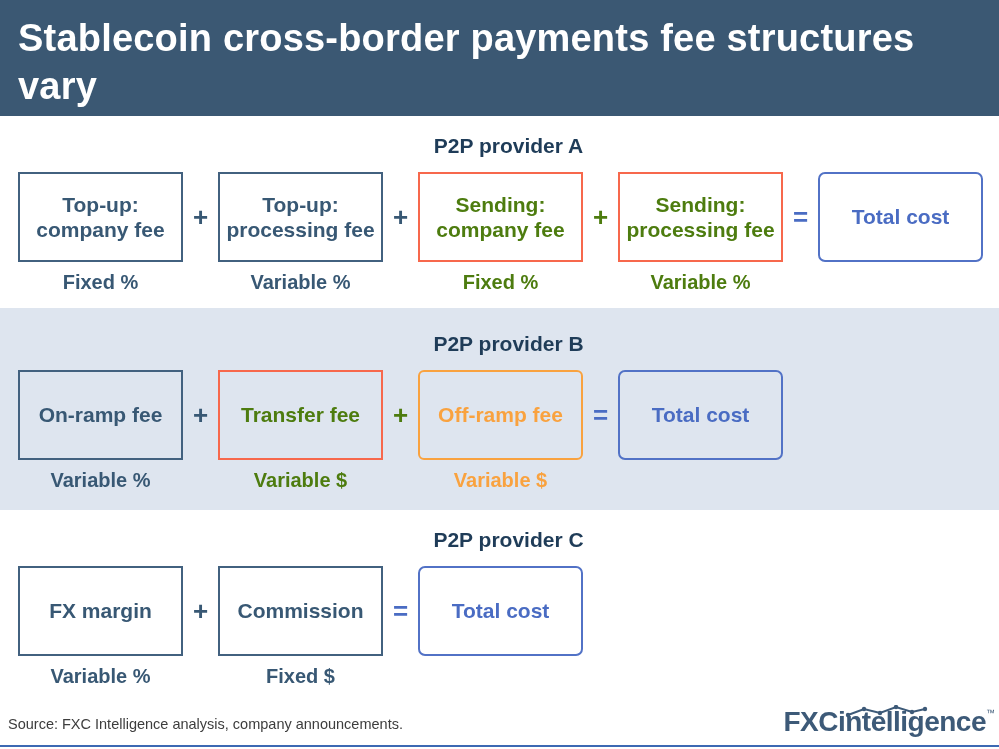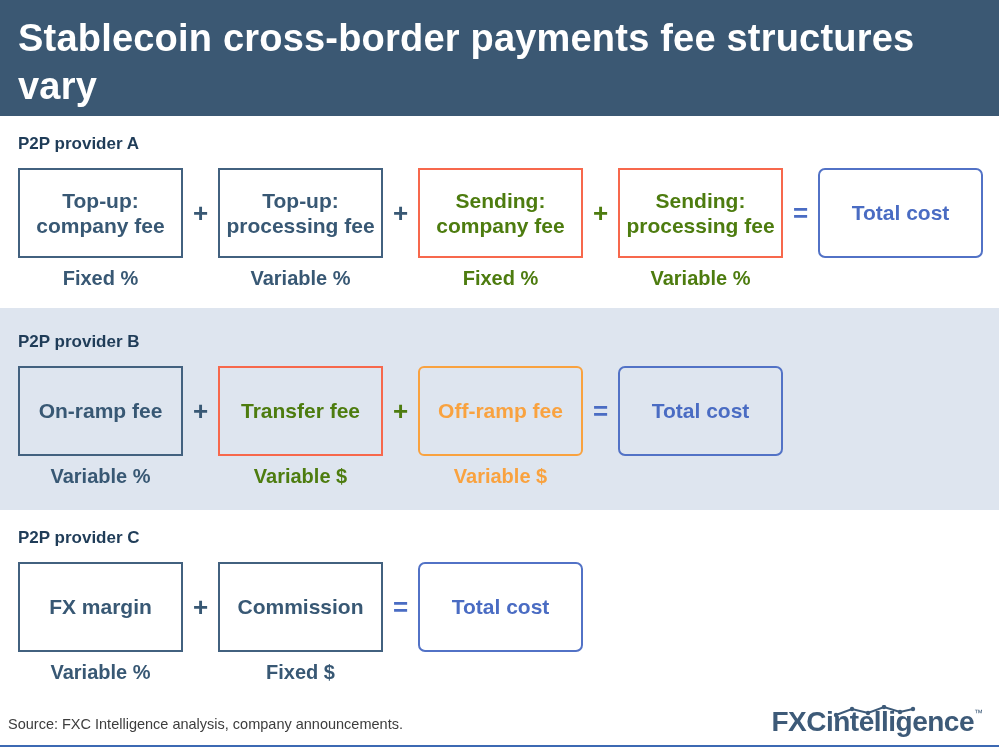--- a/index.html
+++ b/index.html
@@ -9,39 +9,39 @@
   
   .header{position:absolute;top:0;left:0;width:100%;height:116px;background:#3b5873;box-sizing:border-box;padding:15px 18px 0 18px;}
   .header .title{color:#ffffff;font-size:38px;font-weight:700;letter-spacing:0.2px;line-height:1.25;}
   .header .subtitle{color:#f5f8fb;font-size:25px;font-weight:400;line-height:1.3;margin-top:2px;}
 
   
   .sections{position:absolute;top:116px;left:0;width:100%;}
   .section{box-sizing:border-box;width:100%;padding:18px 0 0 18px;height:192px;background:#ffffff;}
   .section.band{background:#dee5ef;height:202px;padding-top:24px;}
   .section.last{height:182px;}
-  .section-heading{font-size:17px;font-weight:700;color:#1f3c58;margin-bottom:14px;}
+  .section-heading{font-size:21px;font-weight:700;color:#1f3c58;margin-bottom:14px;text-align:center;}
 
   .flow-row{display:flex;align-items:flex-start;}
   .flow-col{display:flex;flex-direction:column;align-items:center;width:165px;flex:0 0 165px;}
   .fee-box{box-sizing:border-box;width:165px;height:90px;border:2px solid;display:flex;align-items:center;justify-content:center;background:transparent;}
   .fee-label{font-size:21px;font-weight:600;text-align:center;line-height:1.2;white-space:pre-line;}
   .sublabel{margin-top:9px;font-size:20px;font-weight:600;text-align:center;}
   .op{width:35px;flex:0 0 35px;height:90px;display:flex;align-items:center;justify-content:center;font-size:26px;font-weight:600;}
 
   
   .b-slate{border-color:#42617f;} .t-slate{color:#38587494;color:#385874;}
   .b-coral{border-color:#f7684c;} .t-coral{color:#4d7c0f;}
   .b-amber{border-color:#f9a23f;border-radius:6px;} .t-amber{color:#f9a23f;}
   .b-blue{border-color:#5272c6;border-radius:7px;}  .t-blue{color:#4a6cc3;}
 
   
   .footer{position:absolute;left:0;bottom:0;width:100%;height:49px;background:#ffffff;}
   .source{position:absolute;left:8px;top:16px;font-size:14.5px;color:#3d3d3d;}
-  .logo{position:absolute;right:16px;top:6px;color:#3d5a78;white-space:nowrap;}
+  .logo{position:absolute;right:4px;top:6px;color:#3d5a78;white-space:nowrap;}
   .logo .fxc{font-size:28px;font-weight:800;letter-spacing:-0.5px;}
   .logo .rest{font-size:28px;font-weight:700;letter-spacing:-0.5px;}
   .logo .tm{font-size:9px;vertical-align:top;position:relative;top:2px;}
   .logo .spark{position:absolute;left:62px;top:-1px;}
   .bottom-line{position:absolute;left:0;right:0;bottom:2px;height:2px;background:#3c69b3;}
 </style>
 </head>
 <body>
 
 <div class="canvas">

